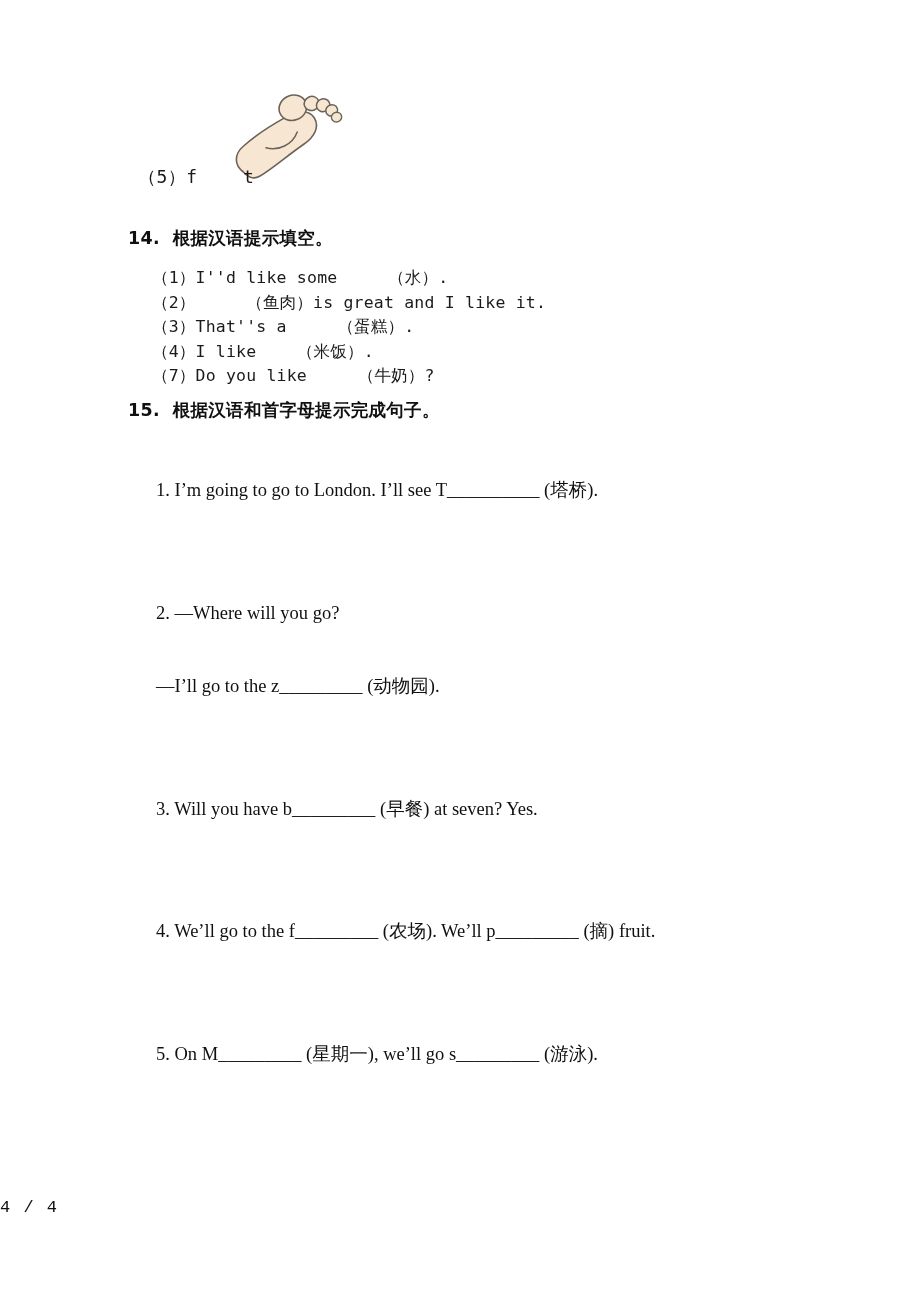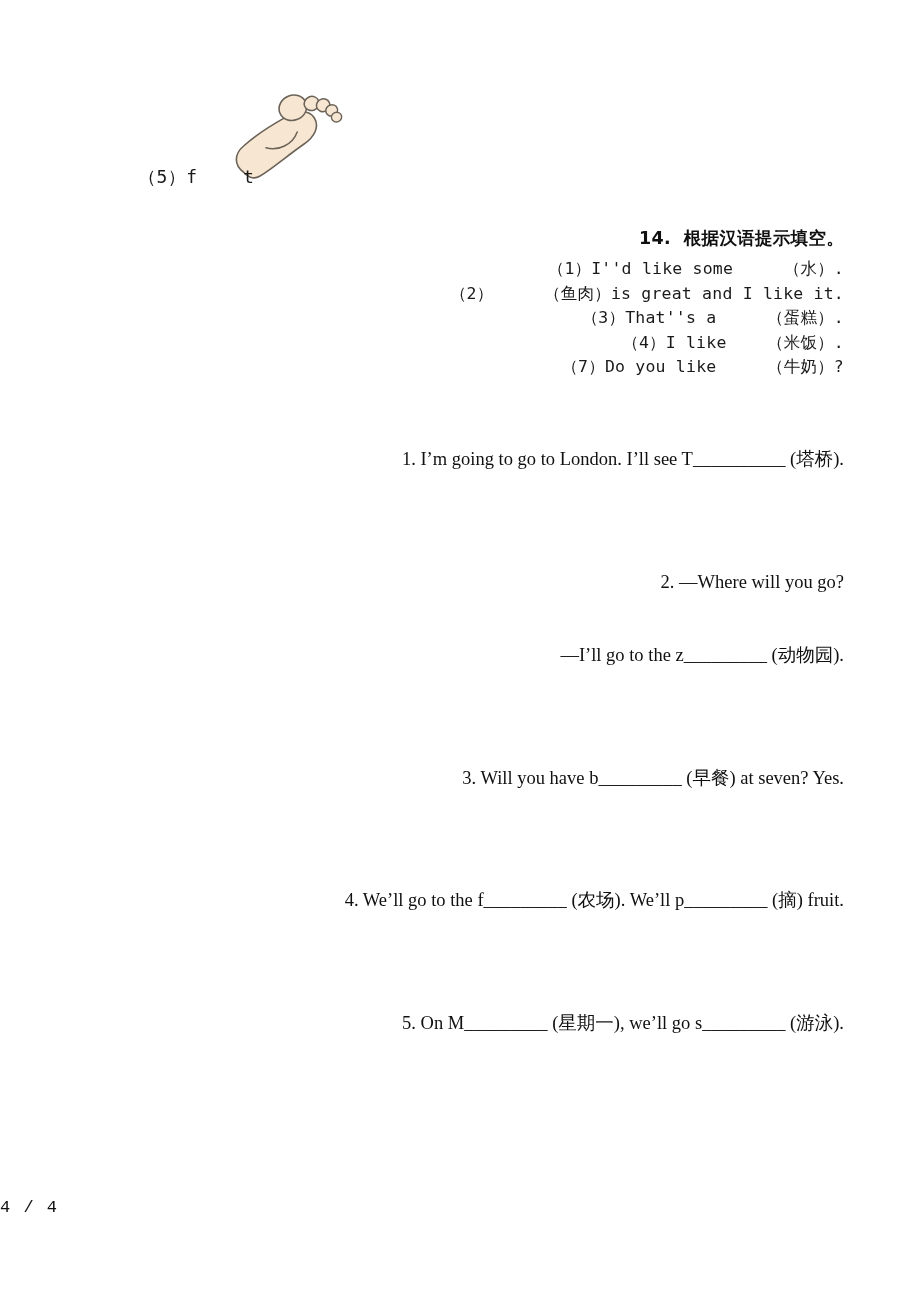--- a/index.html
+++ b/index.html
@@ -45,40 +45,39 @@
     font-family: "DejaVu Sans Mono", "Liberation Mono", monospace;
     font-size: 18px;
     letter-spacing: 0.5px;
     white-space: pre;
     color: #1a1a1a;
   }
 
   
   .section {
     position: absolute;
-    left: 144px;
+    left: 128px;
     width: 700px;
-    text-align: right;
   }
   .section-14 { top: 226px; }
   .section-15 { top: 398px; }
 
   .section-heading {
     font-family: "DejaVu Sans", "Liberation Sans", sans-serif;
     font-weight: bold;
     font-size: 17.5px;
     letter-spacing: 0.3px;
     color: #101010;
     margin: 0 0 7px 0;
     white-space: pre;
   }
 
   
   .mono-list {
-    margin: 0;
+    margin: 16px;
     padding: 0;
     list-style: none;
   }
   .mono-list li {
     font-family: "DejaVu Sans Mono", "Liberation Mono", monospace;
     font-size: 16.5px;
     line-height: 24.5px;
     letter-spacing: 0.2px;
     white-space: pre;
     color: #1a1a1a;
@@ -160,20 +159,21 @@
     <ul class="mono-list">
       <li>（1）I''d like some     （水）.</li>
       <li>（2）     （鱼肉）is great and I like it.</li>
       <li>（3）That''s a     （蛋糕）.</li>
       <li>（4）I like    （米饭）.</li>
       <li>（7）Do you like     （牛奶）?</li>
     </ul>
   </div>
 
   <div class="section section-15">
+    <div class="section-heading">15.  根据汉语和首字母提示完成句子。</div>
     <ul class="serif-list">
       <li>
         <span class="subline">1. I’m going to go to London. I’ll see T__________ (塔桥).</span>
       </li>
       <li>
         <span class="subline">2. —Where will you go?</span>
         <span class="subline">—I’ll go to the z_________ (动物园).</span>
       </li>
       <li>
         <span class="subline">3. Will you have b_________ (早餐) at seven? Yes.</span>

